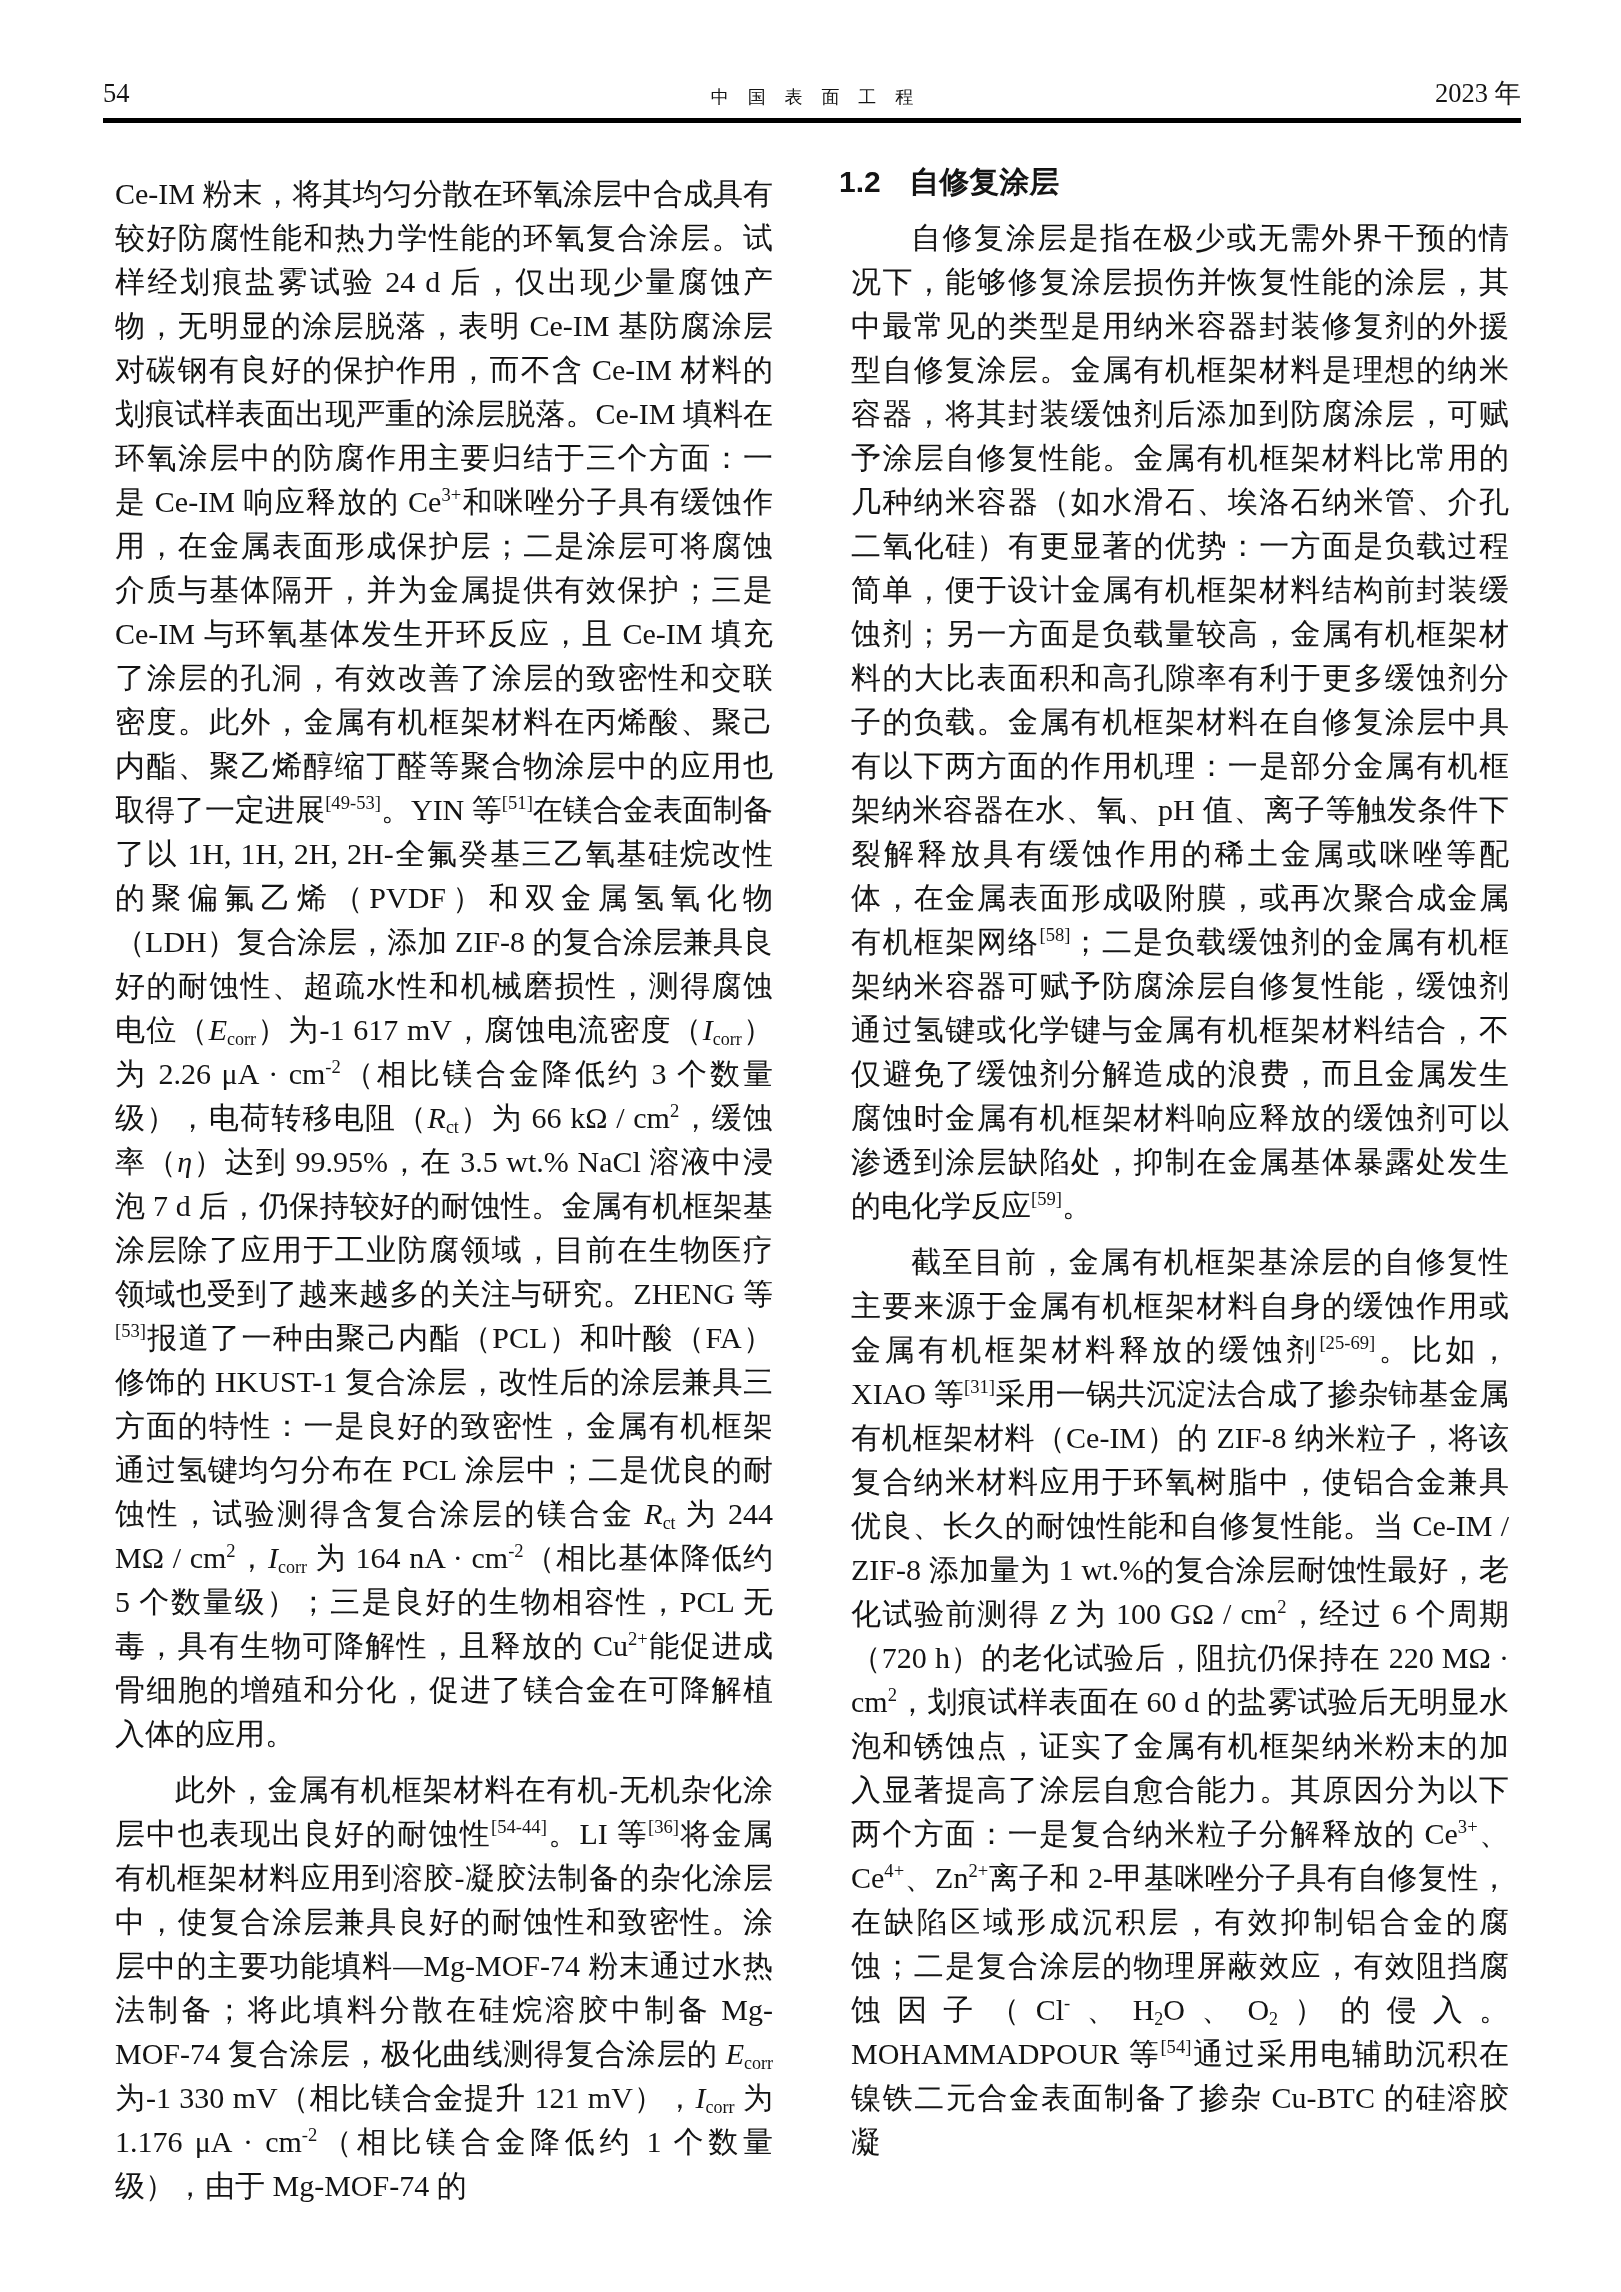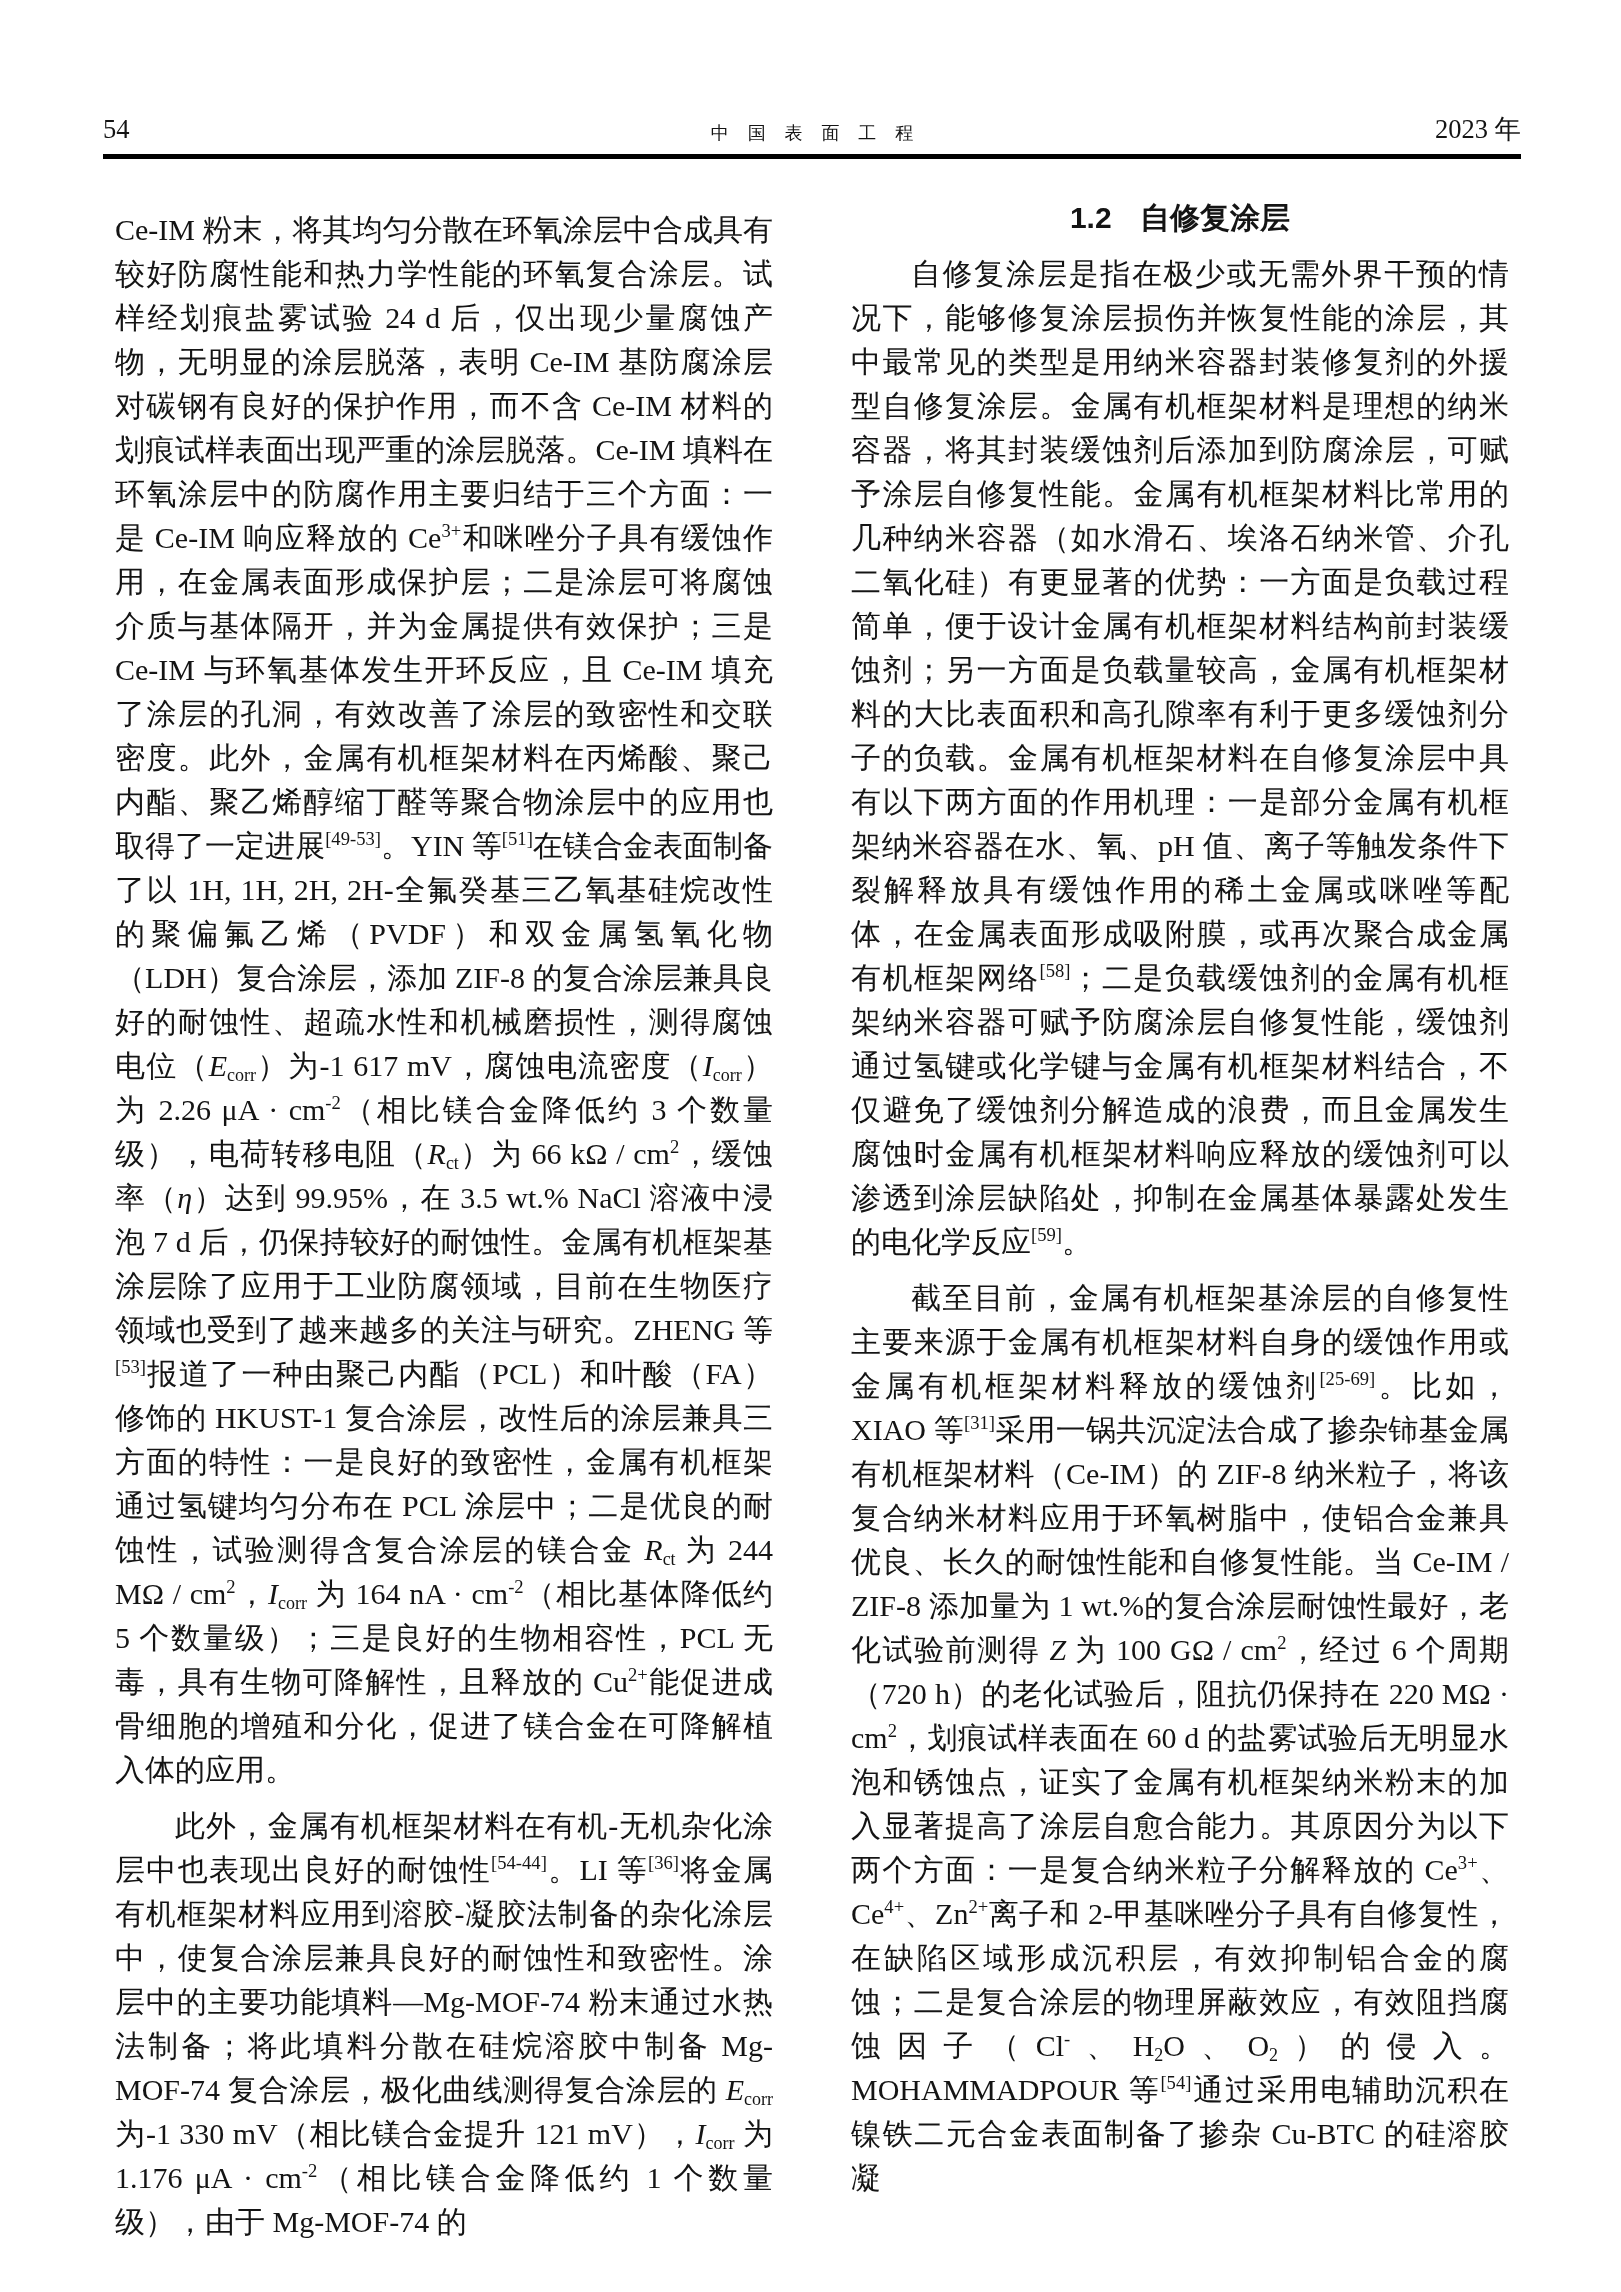--- a/index.html
+++ b/index.html
@@ -2,21 +2,21 @@
 <html><head>
 <meta charset="utf-8">
 <style>
   html,body{margin:0;padding:0;background:#e8e8e8;}
   .page{
     position:relative;
     width:1621px;height:2293px;
     margin:0 auto;
     background:#ffffff;
     box-sizing:border-box;
-    padding:115px 100px 0 103px;
+    padding:79px 100px 0 103px;
     font-family:"Liberation Serif","DejaVu Serif",serif;
     color:#141414;
     overflow:hidden;
   }
   .header{
     display:grid;
     grid-template-columns:1fr auto 1fr;
     align-items:flex-end;
     font-size:26.5px;
     line-height:1.1;
@@ -57,21 +57,21 @@
     font-size:0.60em;
     line-height:0;
     vertical-align:-0.25em;
   }
   i{font-style:italic;}
   h2.section-heading{
     margin:0;
     font-size:30px;
     line-height:44px;
     font-weight:bold;
-    text-align:center;
+    text-align:left;
     font-family:"Liberation Sans","DejaVu Sans",sans-serif;
   }
   h2.section-heading .sec-num{margin-right:0.95em;}
 </style>
 </head>
 <body>
 
 <div class="page">
   <div class="header">
     <span class="pageno">54</span>

